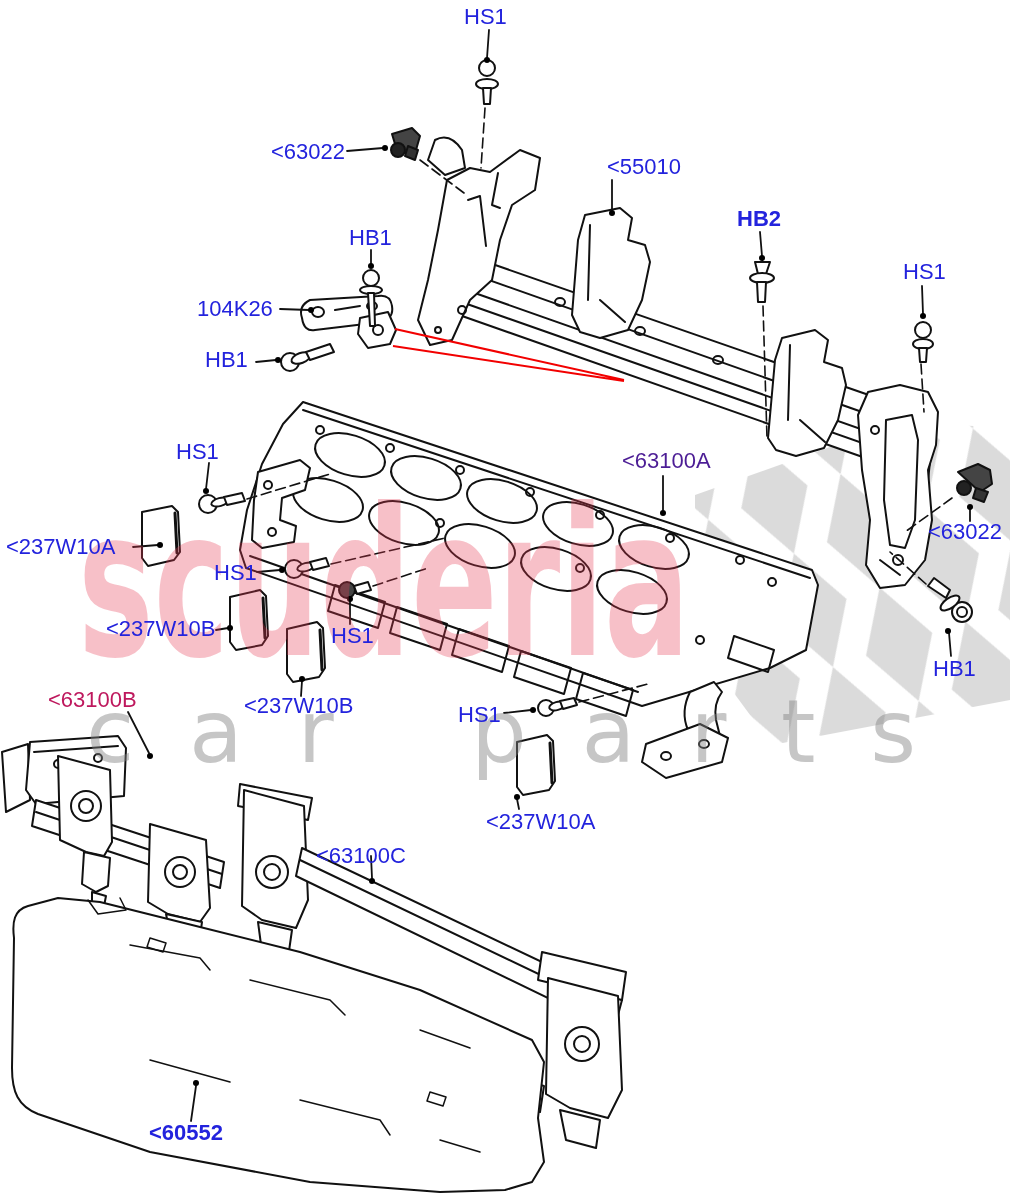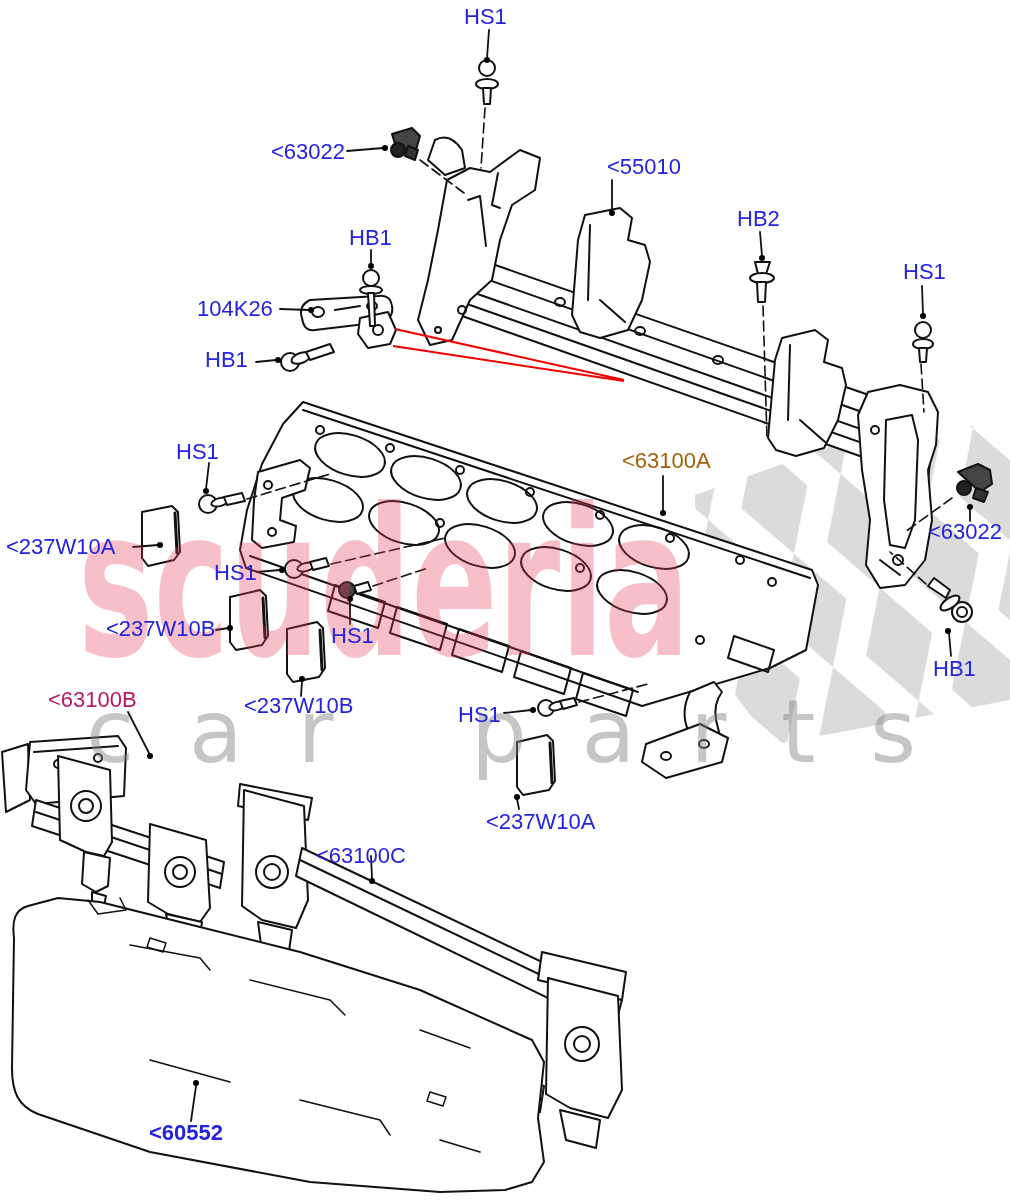--- a/index.html
+++ b/index.html
@@ -269,27 +269,27 @@
 
   <g stroke="#f20000" stroke-width="2" fill="none">
     <path d="M395,329 L624,380 M393,346 L624,381"></path>
   </g>
 </svg>
 
 <div id="labels">
       <div class="part-label" style="left: 464px; top: 6px; color: rgb(35, 35, 221);">HS1</div>
       <div class="part-label" style="left: 271px; top: 141px; color: rgb(35, 35, 221);">&lt;63022</div>
       <div class="part-label" style="left: 575px; top: 156px; color: rgb(35, 35, 221); margin-left: 32px;">&lt;55010</div>
-      <div class="part-label" style="left: 737px; top: 208px; color: rgb(35, 35, 221);">HB2</div>
+      <div class="part-label" style="left: 737px; top: 208px; color: rgb(35, 35, 221); font-weight: bold;">HB2</div>
       <div class="part-label" style="left: 903px; top: 261px; color: rgb(35, 35, 221);">HS1</div>
       <div class="part-label" style="left: 349px; top: 227px; color: rgb(35, 35, 221);">HB1</div>
       <div class="part-label" style="left: 197px; top: 298px; color: rgb(35, 35, 221);">104K26</div>
       <div class="part-label" style="left: 205px; top: 349px; color: rgb(35, 35, 221);">HB1</div>
       <div class="part-label" style="left: 176px; top: 441px; color: rgb(35, 35, 221);">HS1</div>
-      <div class="part-label" style="left: 622px; top: 450px; color: #a16207;">&lt;63100A</div>
+      <div class="part-label" style="left: 622px; top: 450px; color: #4c1d95;">&lt;63100A</div>
       <div class="part-label" style="left: 6px; top: 536px; color: rgb(35, 35, 221);">&lt;237W10A</div>
       <div class="part-label" style="left: 928px; top: 521px; color: rgb(35, 35, 221);">&lt;63022</div>
       <div class="part-label" style="left: 214px; top: 562px; color: rgb(35, 35, 221);">HS1</div>
       <div class="part-label" style="left: 106px; top: 618px; color: rgb(35, 35, 221);">&lt;237W10B</div>
       <div class="part-label" style="left: 331px; top: 625px; color: rgb(35, 35, 221);">HS1</div>
       <div class="part-label" style="left: 933px; top: 658px; color: rgb(35, 35, 221);">HB1</div>
       <div class="part-label" style="left: 48px; top: 689px; color: #be185d;">&lt;63100B</div>
       <div class="part-label" style="left: 244px; top: 695px; color: rgb(35, 35, 221);">&lt;237W10B</div>
       <div class="part-label" style="left: 458px; top: 704px; color: rgb(35, 35, 221);">HS1</div>
       <div class="part-label" style="left: 486px; top: 811px; color: rgb(35, 35, 221);">&lt;237W10A</div>

